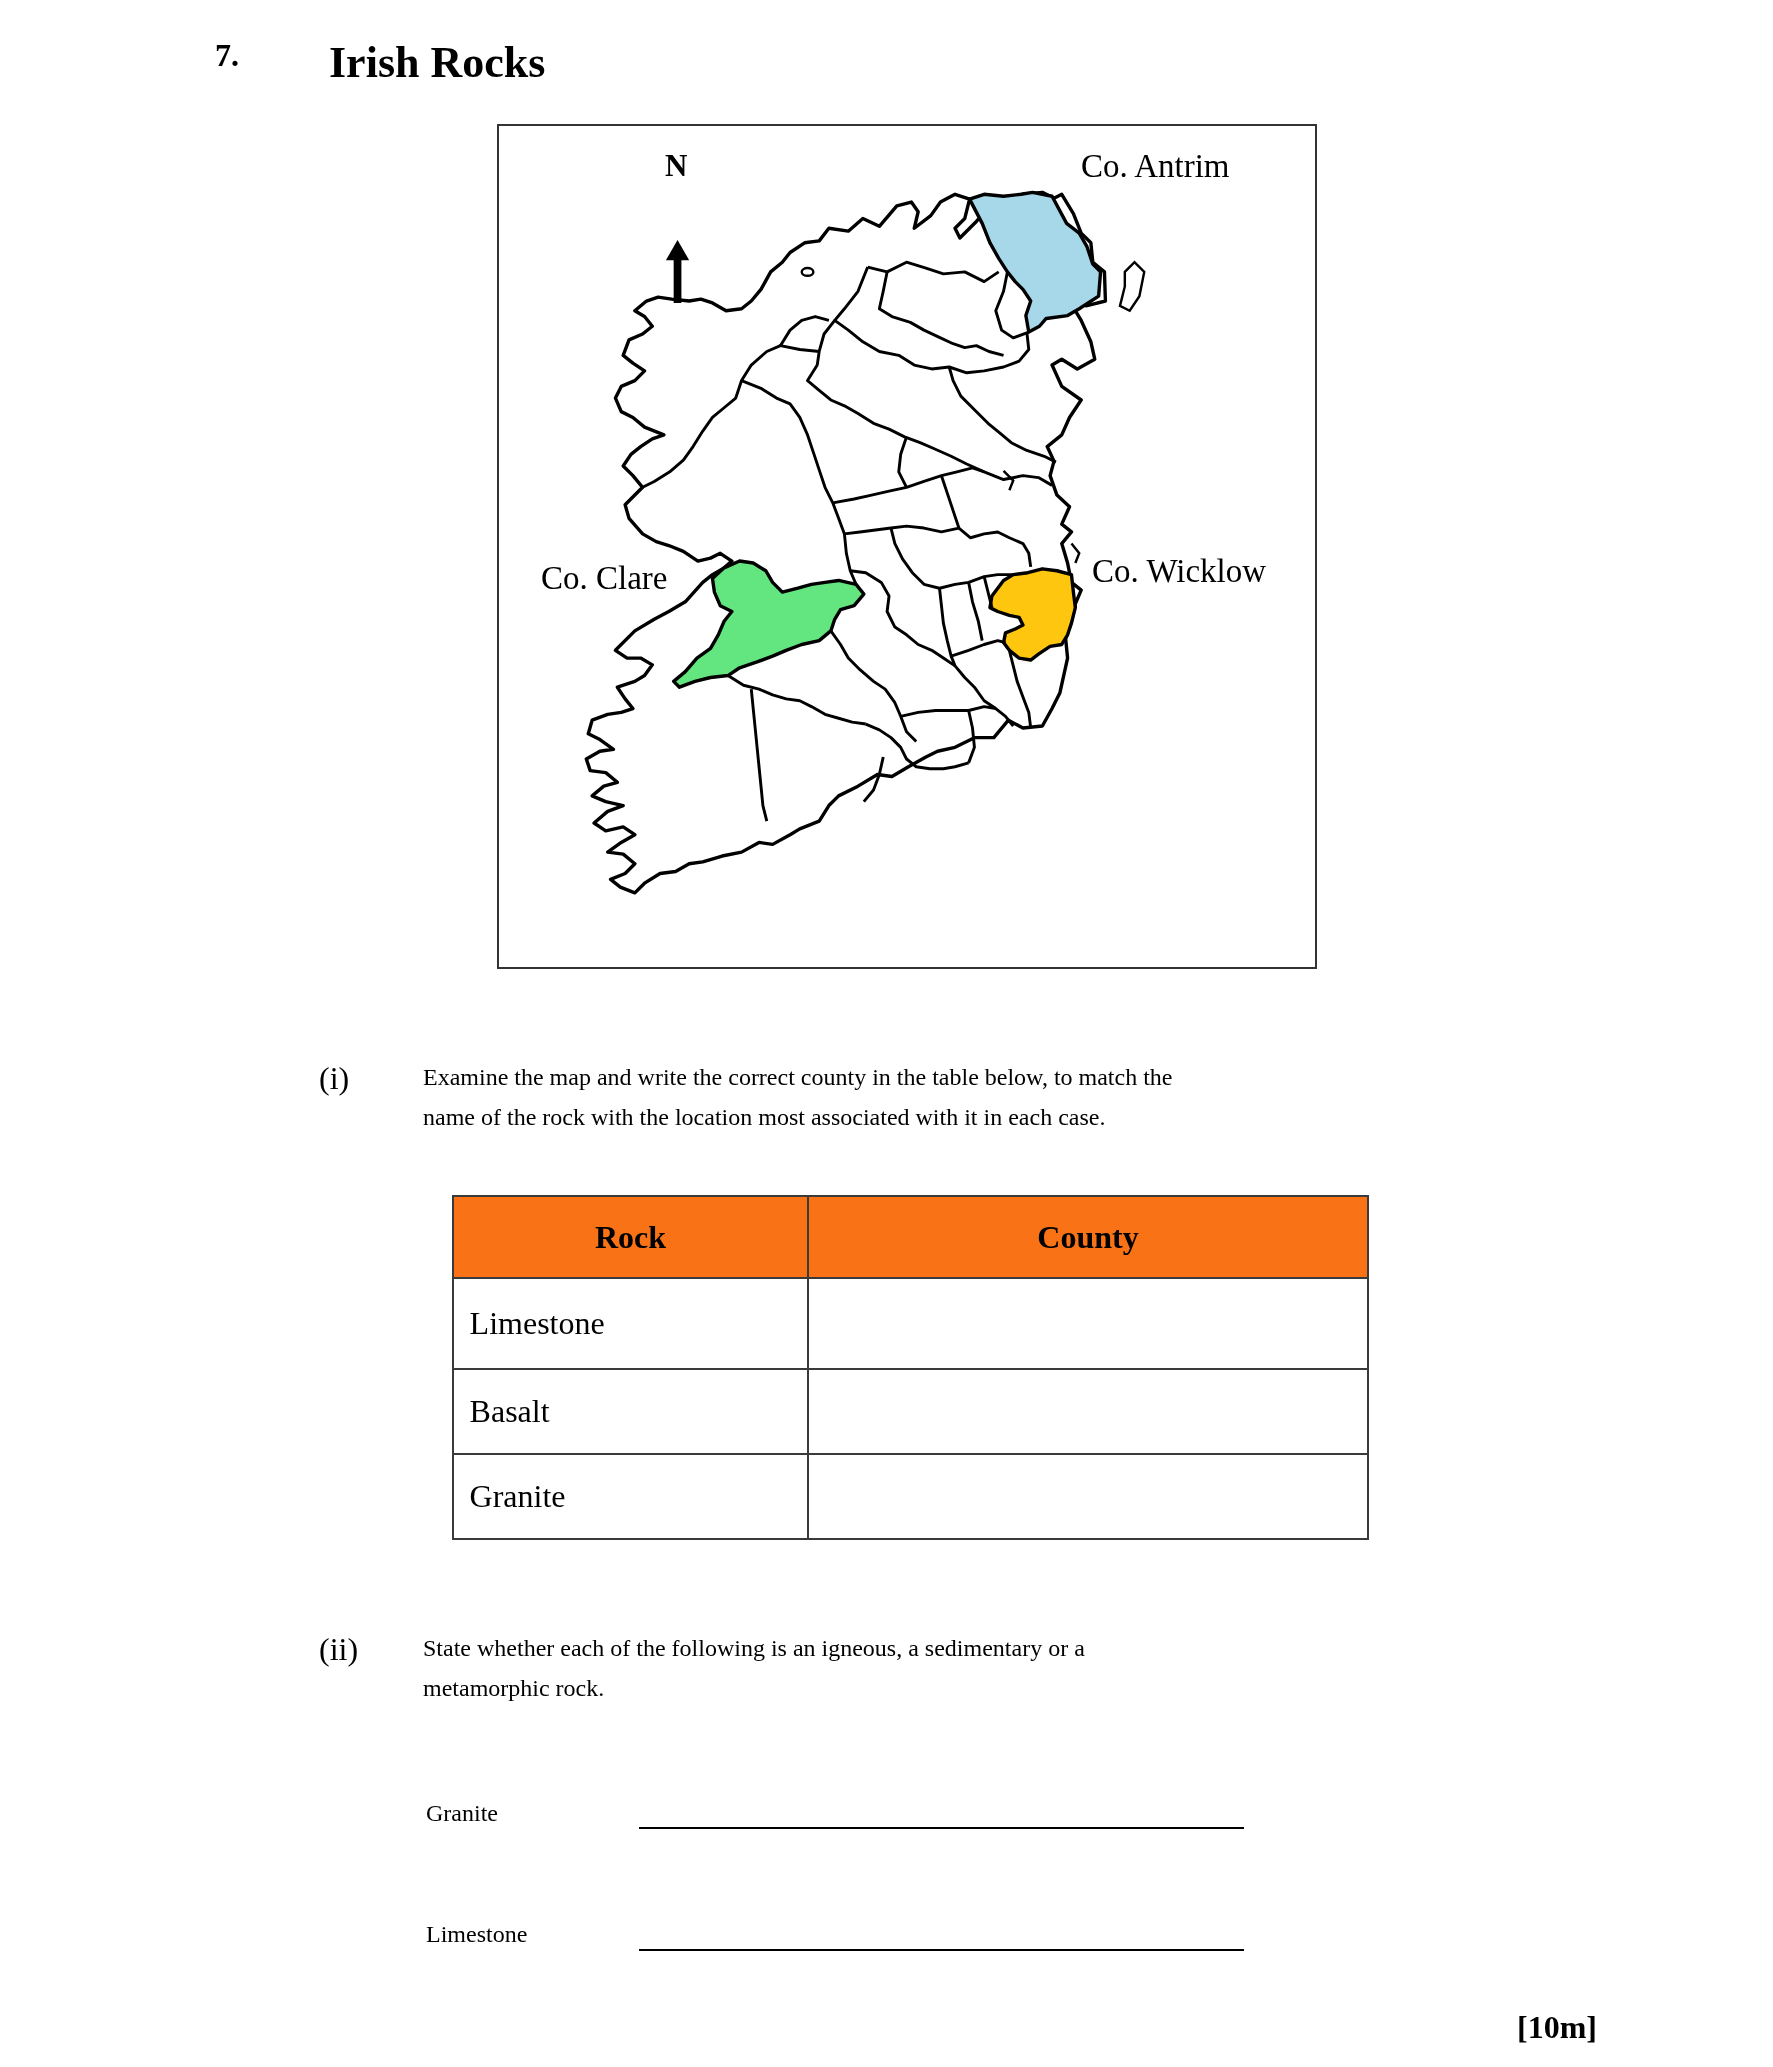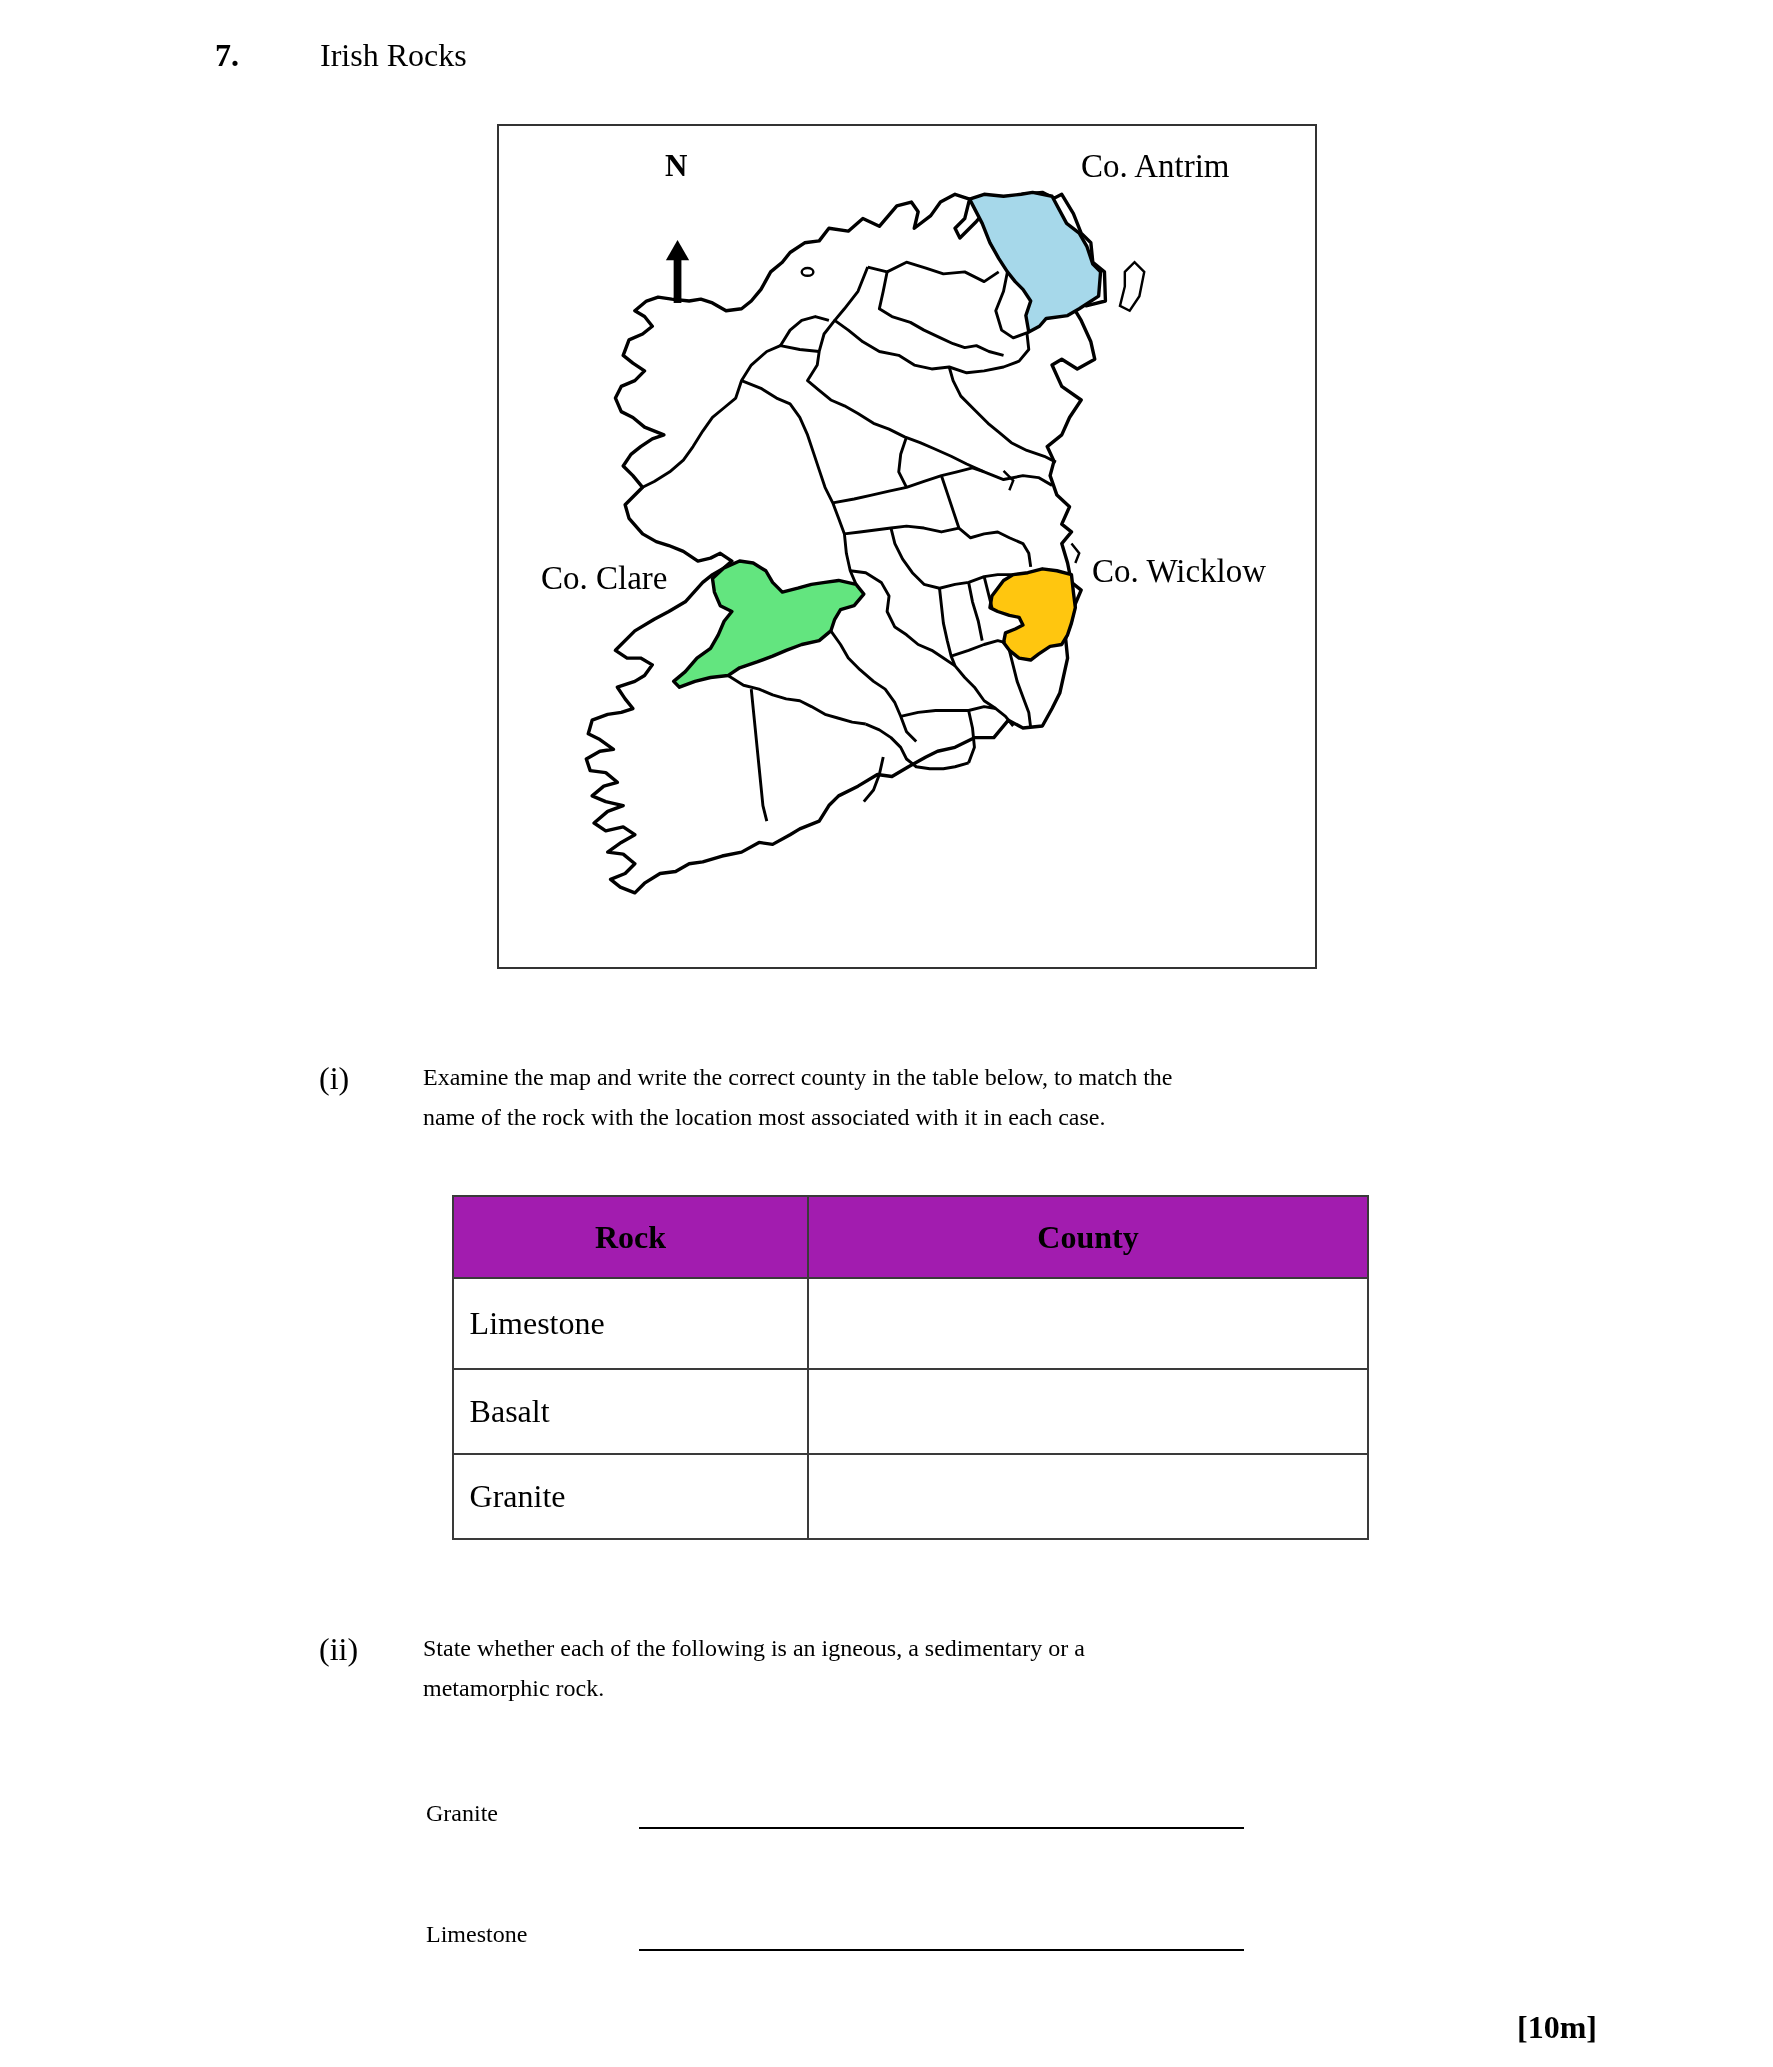--- a/index.html
+++ b/index.html
@@ -1,29 +1,29 @@
 <!DOCTYPE html>
 <html><head>
 <meta charset="utf-8">
 <style>
   html, body { margin: 0; padding: 0; background: #ffffff; }
   body { width: 1773px; height: 2068px; position: relative; overflow: hidden;
          font-family: "Liberation Serif", "DejaVu Serif", serif; color: #000; }
   .abs { position: absolute; }
   .qnum { left: 215px; top: 37px; font-size: 32px; font-weight: bold; }
-  .qtitle { left: 320px; top: 37px; font-size: 32px; font-weight: normal; }
+  .qtitle { left: 329px; top: 37px; font-size: 44px; font-weight: bold; }
   .mapbox { left: 497px; top: 124px; width: 820px; height: 845px; border: 2px solid #333; box-sizing: border-box; background: #fff; }
   .mapbox svg { position: absolute; left: 0; top: 0; width: 100%; height: 100%; }
   .map-label { position: absolute; font-size: 33px; white-space: nowrap; }
   .north { position: absolute; font-size: 31px; font-weight: bold; }
   .part-num { font-size: 32px; }
   .para { font-size: 24px; line-height: 40px; }
   table.rocks { position: absolute; left: 452px; top: 1195px; width: 917px; border-collapse: collapse; font-size: 32px; }
   table.rocks th, table.rocks td { border: 2px solid #3a3a3a; }
-  table.rocks th { background: #a21caf; height: 78px; font-weight: bold; text-align: center; }
+  table.rocks th { background: #f97316; height: 78px; font-weight: bold; text-align: center; }
   table.rocks td { text-align: left; padding-left: 15.6px; }
   .col1 { width: 351px; }
   .answer-line { position: absolute; height: 0; border-top: 2px solid #000; }
   .marks { left: 1517px; top: 2009px; font-size: 32px; font-weight: bold; }
 </style>
 </head>
 <body>
 
 <div class="abs qnum">7.</div>
 <div class="abs qtitle">Irish Rocks</div>

